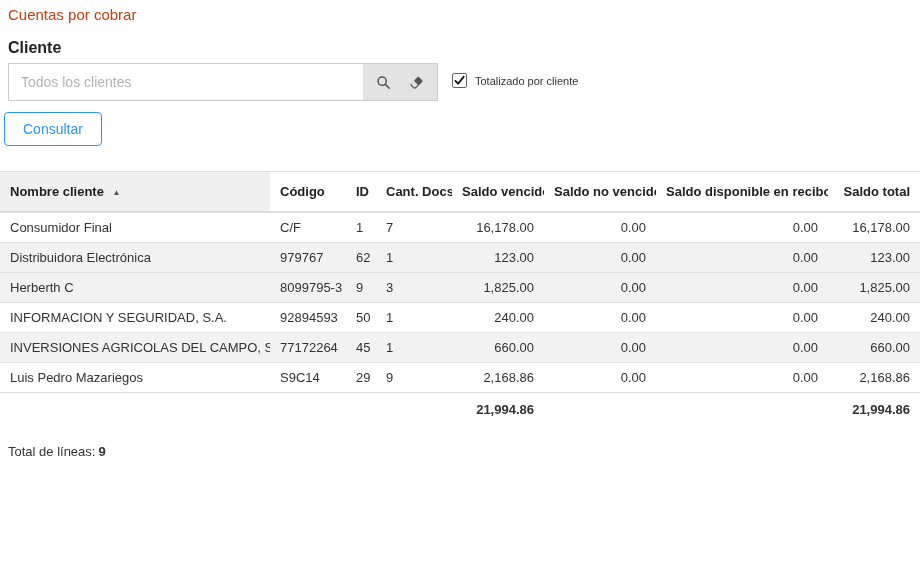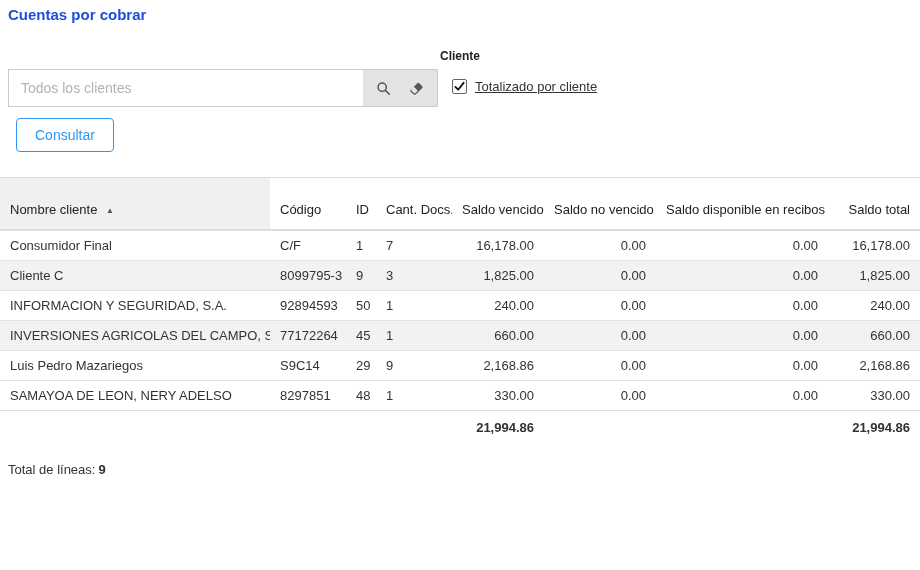--- a/index.html
+++ b/index.html
@@ -5,23 +5,23 @@
   * { box-sizing: border-box; }
   html, body { margin: 0; padding: 0; background: #fff; }
   body {
     width: 920px; height: 570px;
     font-family: "Liberation Sans", sans-serif;
     font-size: 13px; color: #333;
     overflow: hidden;
   }
   .page { padding-top: 6px; }
 
-  .page-title { font-size: 15px; font-weight: bold; margin: 0 8px 26px 8px; color: #1d4ed8; }
-
-  .field-label { font-size: 12px; font-weight: bold; margin: 0 8px 6px 8px; color: #222; text-align: center; }
+  .page-title { font-size: 15px; font-weight: normal; margin: 0 8px 16px 8px; color: #c2410c; }
+
+  .field-label { font-size: 16px; font-weight: bold; margin: 0 8px 6px 8px; color: #222; }
 
   .filter-row { display: flex; align-items: flex-start; margin-left: 8px; }
   .input-group {
     display: flex; width: 430px; height: 38px;
     border: 1px solid #ccc; background: #fff;
   }
   .input-group input {
     flex: 1; border: none; outline: none; padding: 0 12px;
     font-family: "Liberation Sans", sans-serif; font-size: 14px; color: #333;
     background: transparent; min-width: 0;
@@ -37,40 +37,40 @@
     cursor: pointer; padding: 0;
   }
 
   .checkbox-wrap { display: flex; align-items: center; margin-left: 14px; margin-top: 10px; }
   .checkbox {
     width: 15px; height: 15px; border: 1px solid #666; border-radius: 2px;
     background: #fff; display: inline-flex; align-items: center; justify-content: center;
     cursor: pointer;
   }
   .checkbox svg { display: block; }
-  .checkbox-label { margin-left: 8px; font-size: 13px; color: #333; cursor: pointer; text-decoration: underline; }
+  .checkbox-label { margin-left: 8px; font-size: 11px; color: #333; cursor: pointer; }
 
   .consultar-btn {
-    margin: 11px 0 0 16px;
+    margin: 11px 0 0 4px;
     background: #fff; color: #2b96f1;
     border: 1px solid #2b96f1; border-radius: 4px;
     padding: 8px 18px; font-size: 14px;
     font-family: "Liberation Sans", sans-serif; cursor: pointer;
   }
 
   .summary-row { margin: 17px 8px 0 8px; }
   .summary-label { display: inline-block; color: #333; }
   .summary-value { display: inline-block; margin-left: 24px; color: #333; }
 
   table { width: 920px; border-collapse: collapse; table-layout: fixed; margin-top: 25px; }
   th, td { padding: 7px 10px; font-size: 13px; overflow: hidden; white-space: nowrap; }
   thead th {
-    text-align: left; font-weight: normal; color: #222;
+    text-align: left; font-weight: bold; color: #222;
     border-top: 1px solid #ddd; border-bottom: 2px solid #ddd;
-    padding-top: 24px; padding-bottom: 12px;
+    padding-top: 12px; padding-bottom: 12px;
   }
   thead th.sorted { background: #f0f0f0; }
   th.num, td.num { text-align: right; }
   tbody td { border-top: 1px solid #e2e2e2; color: #333; }
   tbody tr.striped td { background: #f2f2f2; }
   tfoot td { border-top: 1px solid #ddd; font-weight: bold; padding-top: 9px; padding-bottom: 9px; }
   .sort-icon { font-size: 8px; color: #555; margin-left: 5px; vertical-align: 1px; }
 
   .total-lines { margin: 18px 8px 0 8px; font-size: 13px; }
   .total-lines b { margin-left: 3px; }
@@ -146,24 +146,34 @@
           <td>Consumidor Final</td>
           <td>C/F</td>
           <td>1</td>
           <td>7</td>
           <td class="num">16,178.00</td>
           <td class="num">0.00</td>
           <td class="num">0.00</td>
           <td class="num">16,178.00</td>
         </tr>
 
-
-
         <tr class="striped">
-          <td>Cliente C</td>
+          <td>Distribuidora Electrónica</td>
+          <td>979767</td>
+          <td>62</td>
+          <td>1</td>
+          <td class="num">123.00</td>
+          <td class="num">0.00</td>
+          <td class="num">0.00</td>
+          <td class="num">123.00</td>
+        </tr>
+
+
+        <tr class="striped">
+          <td>Herberth C</td>
           <td>8099795-3</td>
           <td>9</td>
           <td>3</td>
           <td class="num">1,825.00</td>
           <td class="num">0.00</td>
           <td class="num">0.00</td>
           <td class="num">1,825.00</td>
         </tr>
 
         <tr>
@@ -193,30 +203,20 @@
           <td>S9C14</td>
           <td>29</td>
           <td>9</td>
           <td class="num">2,168.86</td>
           <td class="num">0.00</td>
           <td class="num">0.00</td>
           <td class="num">2,168.86</td>
         </tr>
 
 
-        <tr>
-          <td>SAMAYOA DE LEON, NERY ADELSO</td>
-          <td>8297851</td>
-          <td>48</td>
-          <td>1</td>
-          <td class="num">330.00</td>
-          <td class="num">0.00</td>
-          <td class="num">0.00</td>
-          <td class="num">330.00</td>
-        </tr>
       </tbody>
     <tfoot>
       <tr>
         <td></td>
         <td></td>
         <td></td>
         <td></td>
         <td class="num">21,994.86</td>
         <td></td>
         <td></td>

